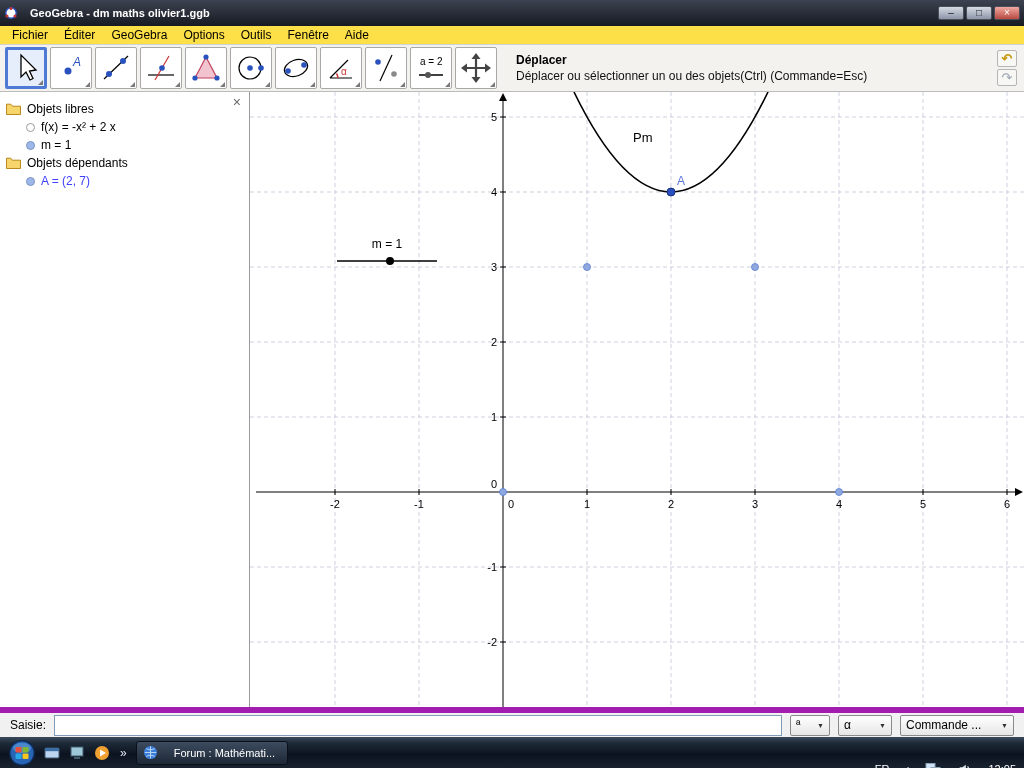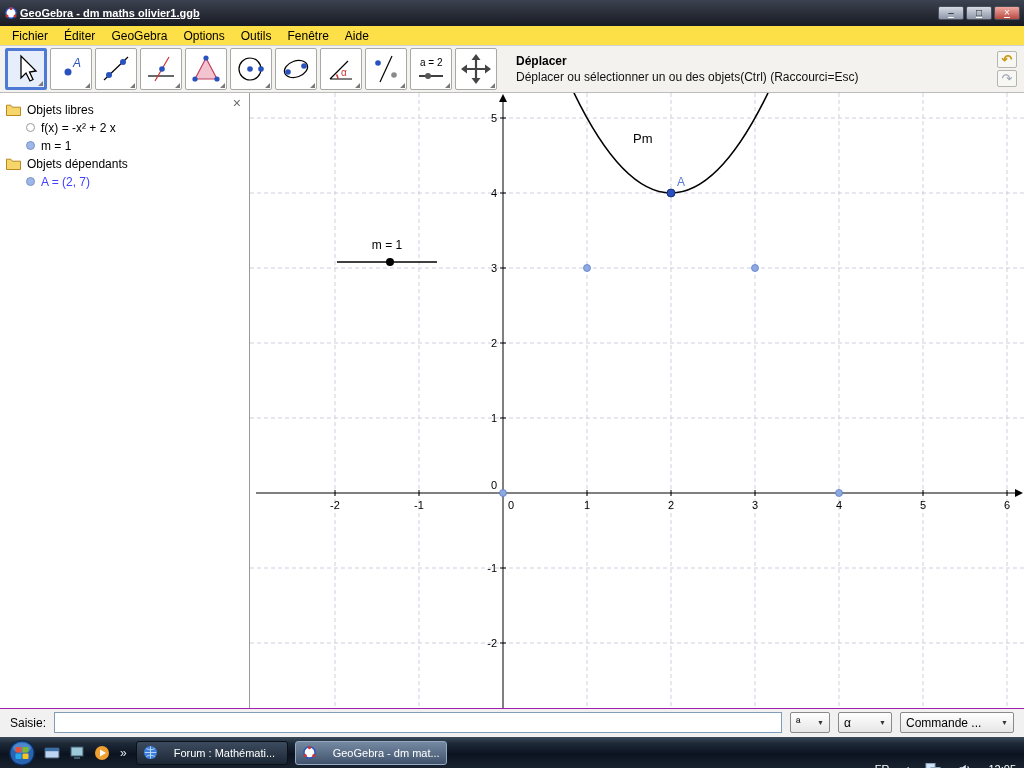--- a/index.html
+++ b/index.html
@@ -1,21 +1,21 @@
 <!DOCTYPE html>
 <html><head>
 <meta charset="utf-8">
 <style>
   html,body{margin:0;padding:0;}
   body{width:1024px;height:768px;font-family:"Liberation Sans",sans-serif;font-size:12px;background:#ece9d8;overflow:hidden;}
   *{box-sizing:border-box;}
   .window{width:1024px;height:768px;display:flex;flex-direction:column;}
 
   
-  .titlebar{height:29px;background:linear-gradient(#3c4250,#171a22);color:#fff;display:flex;align-items:center;padding:0 4px;gap:2px;text-decoration:underline;}
+  .titlebar{height:29px;background:linear-gradient(#3c4250,#171a22);color:#fff;display:flex;align-items:center;padding:0 4px;gap:12px;}
   .titlebar .title{flex:1;font-size:11px;font-weight:bold;white-space:nowrap;}
   .win-btns{display:flex;gap:2px;}
   .win-btn{width:26px;height:14px;background:linear-gradient(#d6dbe4,#8d95a8);border:1px solid #4a4f5a;border-radius:2px;font-size:10px;line-height:12px;text-align:center;color:#1b1b1b;cursor:default;}
   .win-btn.close{background:linear-gradient(#f0a8a0,#b84a42);color:#fff;}
 
   
   .menubar{height:21px;background:#fde047;border-bottom:1px solid #d2d2d2;display:flex;align-items:center;padding-left:4px;}
   .menu-item{padding:2px 8px;color:#000;}
 
   
@@ -37,21 +37,21 @@
   .sidebar-close{position:absolute;top:2px;right:8px;font-size:14px;color:#6a6a6a;}
   .tree-header{display:flex;align-items:center;gap:6px;padding:2px 4px 2px 6px;color:#000;}
   .tree-item{display:flex;align-items:center;gap:6px;padding:2px 4px 2px 26px;color:#000;}
   .vis-dot{width:9px;height:9px;border-radius:50%;flex:0 0 auto;}
   .vis-dot.on{background:#9db7e8;border:1px solid #7a93c4;}
   .vis-dot.off{background:#fff;border:1px solid #9a9a9a;}
   .blue-label{color:#4040ff;}
   .graphics{width:774px;height:615px;background:#fff;}
 
   
-  .inputbar{height:32px;background:#f1f1f1;border-top:1px solid #a21caf;display:flex;align-items:center;gap:8px;padding:0 10px;}
+  .inputbar{height:32px;background:#f1f1f1;border-top:6px solid #a21caf;display:flex;align-items:center;gap:8px;padding:0 10px;}
   .inputbar label{font-size:12px;color:#000;}
   .inputbar input{flex:1;height:21px;border:1px solid #7f9db9;background:#fff;padding:0 4px;font-size:12px;font-family:"Liberation Sans",sans-serif;}
   .combo{height:21px;background:linear-gradient(#ffffff,#e6e6e6);border:1px solid #8a8a8a;border-radius:2px;display:flex;align-items:center;justify-content:space-between;padding:0 5px;font-size:12px;color:#000;flex:0 0 auto;}
   .combo .arrow{font-size:7px;color:#333;margin-left:6px;}
   .combo.c1{width:40px;}
   .combo.c2{width:54px;}
   .combo.c3{width:114px;}
 
   
   .taskbar{height:31px;background:linear-gradient(180deg,#3a4a5c 0%,#1e2a38 20%,#0c1320 55%,#18222e 100%);display:flex;align-items:center;padding:0 8px;gap:7px;color:#fff;}
@@ -190,21 +190,21 @@
         <path d="M16 1 l-4.5 6 h9 Z" fill="#444"></path>
         <path d="M16 31 l-4.5 -6 h9 Z" fill="#444"></path>
         <path d="M1 16 l6 -4.5 v9 Z" fill="#444"></path>
         <path d="M31 16 l-6 -4.5 v9 Z" fill="#444"></path>
       </svg>
       <span class="tool-caret"></span>
     </div>
 
     <div class="hint">
       <div class="hint-title">Déplacer</div>
-      <div class="hint-desc">Déplacer ou sélectionner un ou des objets(Ctrl) (Raccourci=Esc)</div>
+      <div class="hint-desc">Déplacer ou sélectionner un ou des objets(Ctrl) (Commande=Esc)</div>
     </div>
 
     <div class="history">
       <div class="hist-btn undo">↶</div>
       <div class="hist-btn redo">↷</div>
     </div>
   </div>
 
   <div class="main">
 
@@ -371,29 +371,20 @@
     <span class="ql-more">»</span>
 
     <div class="task-btn">
       <svg width="15" height="15" viewBox="0 0 16 16">
         <circle cx="8" cy="8" r="7" fill="#3b7dd8"></circle>
         <path d="M2 8 h12 M8 1.5 v13 M3.5 4 a9 9 0 0 0 9 0 M3.5 12 a9 9 0 0 1 9 0" stroke="#bcd7f5" fill="none" stroke-width="1"></path>
       </svg>
       <span class="task-label">Forum : Mathémati...</span>
     </div>
 
-    <div class="task-btn active">
-      <svg width="15" height="15" viewBox="0 0 14 14">
-        <circle cx="7" cy="7" r="5.2" fill="#fff" stroke="#2a52be" stroke-width="1.4"></circle>
-        <circle cx="7" cy="2.4" r="1.5" fill="#cc3333"></circle>
-        <circle cx="3" cy="10" r="1.5" fill="#cc3333"></circle>
-        <circle cx="11" cy="10" r="1.5" fill="#cc3333"></circle>
-      </svg>
-      <span class="task-label">GeoGebra - dm mat...</span>
-    </div>
 
     <div class="tray">
       <span>FR</span>
       <span class="chev">‹</span>
       <svg width="16" height="14" viewBox="0 0 16 14">
         <rect x="1" y="1.5" width="9" height="7" fill="#cfe4f7" stroke="#8ea2b8"></rect>
         <rect x="6" y="5.5" width="9" height="7" fill="#a9c9ea" stroke="#8ea2b8"></rect>
       </svg>
       <svg width="15" height="14" viewBox="0 0 15 16">
         <path d="M2 6 L5 6 L9 3 L9 13 L5 10 L2 10 Z" fill="#dfe6ee"></path>

